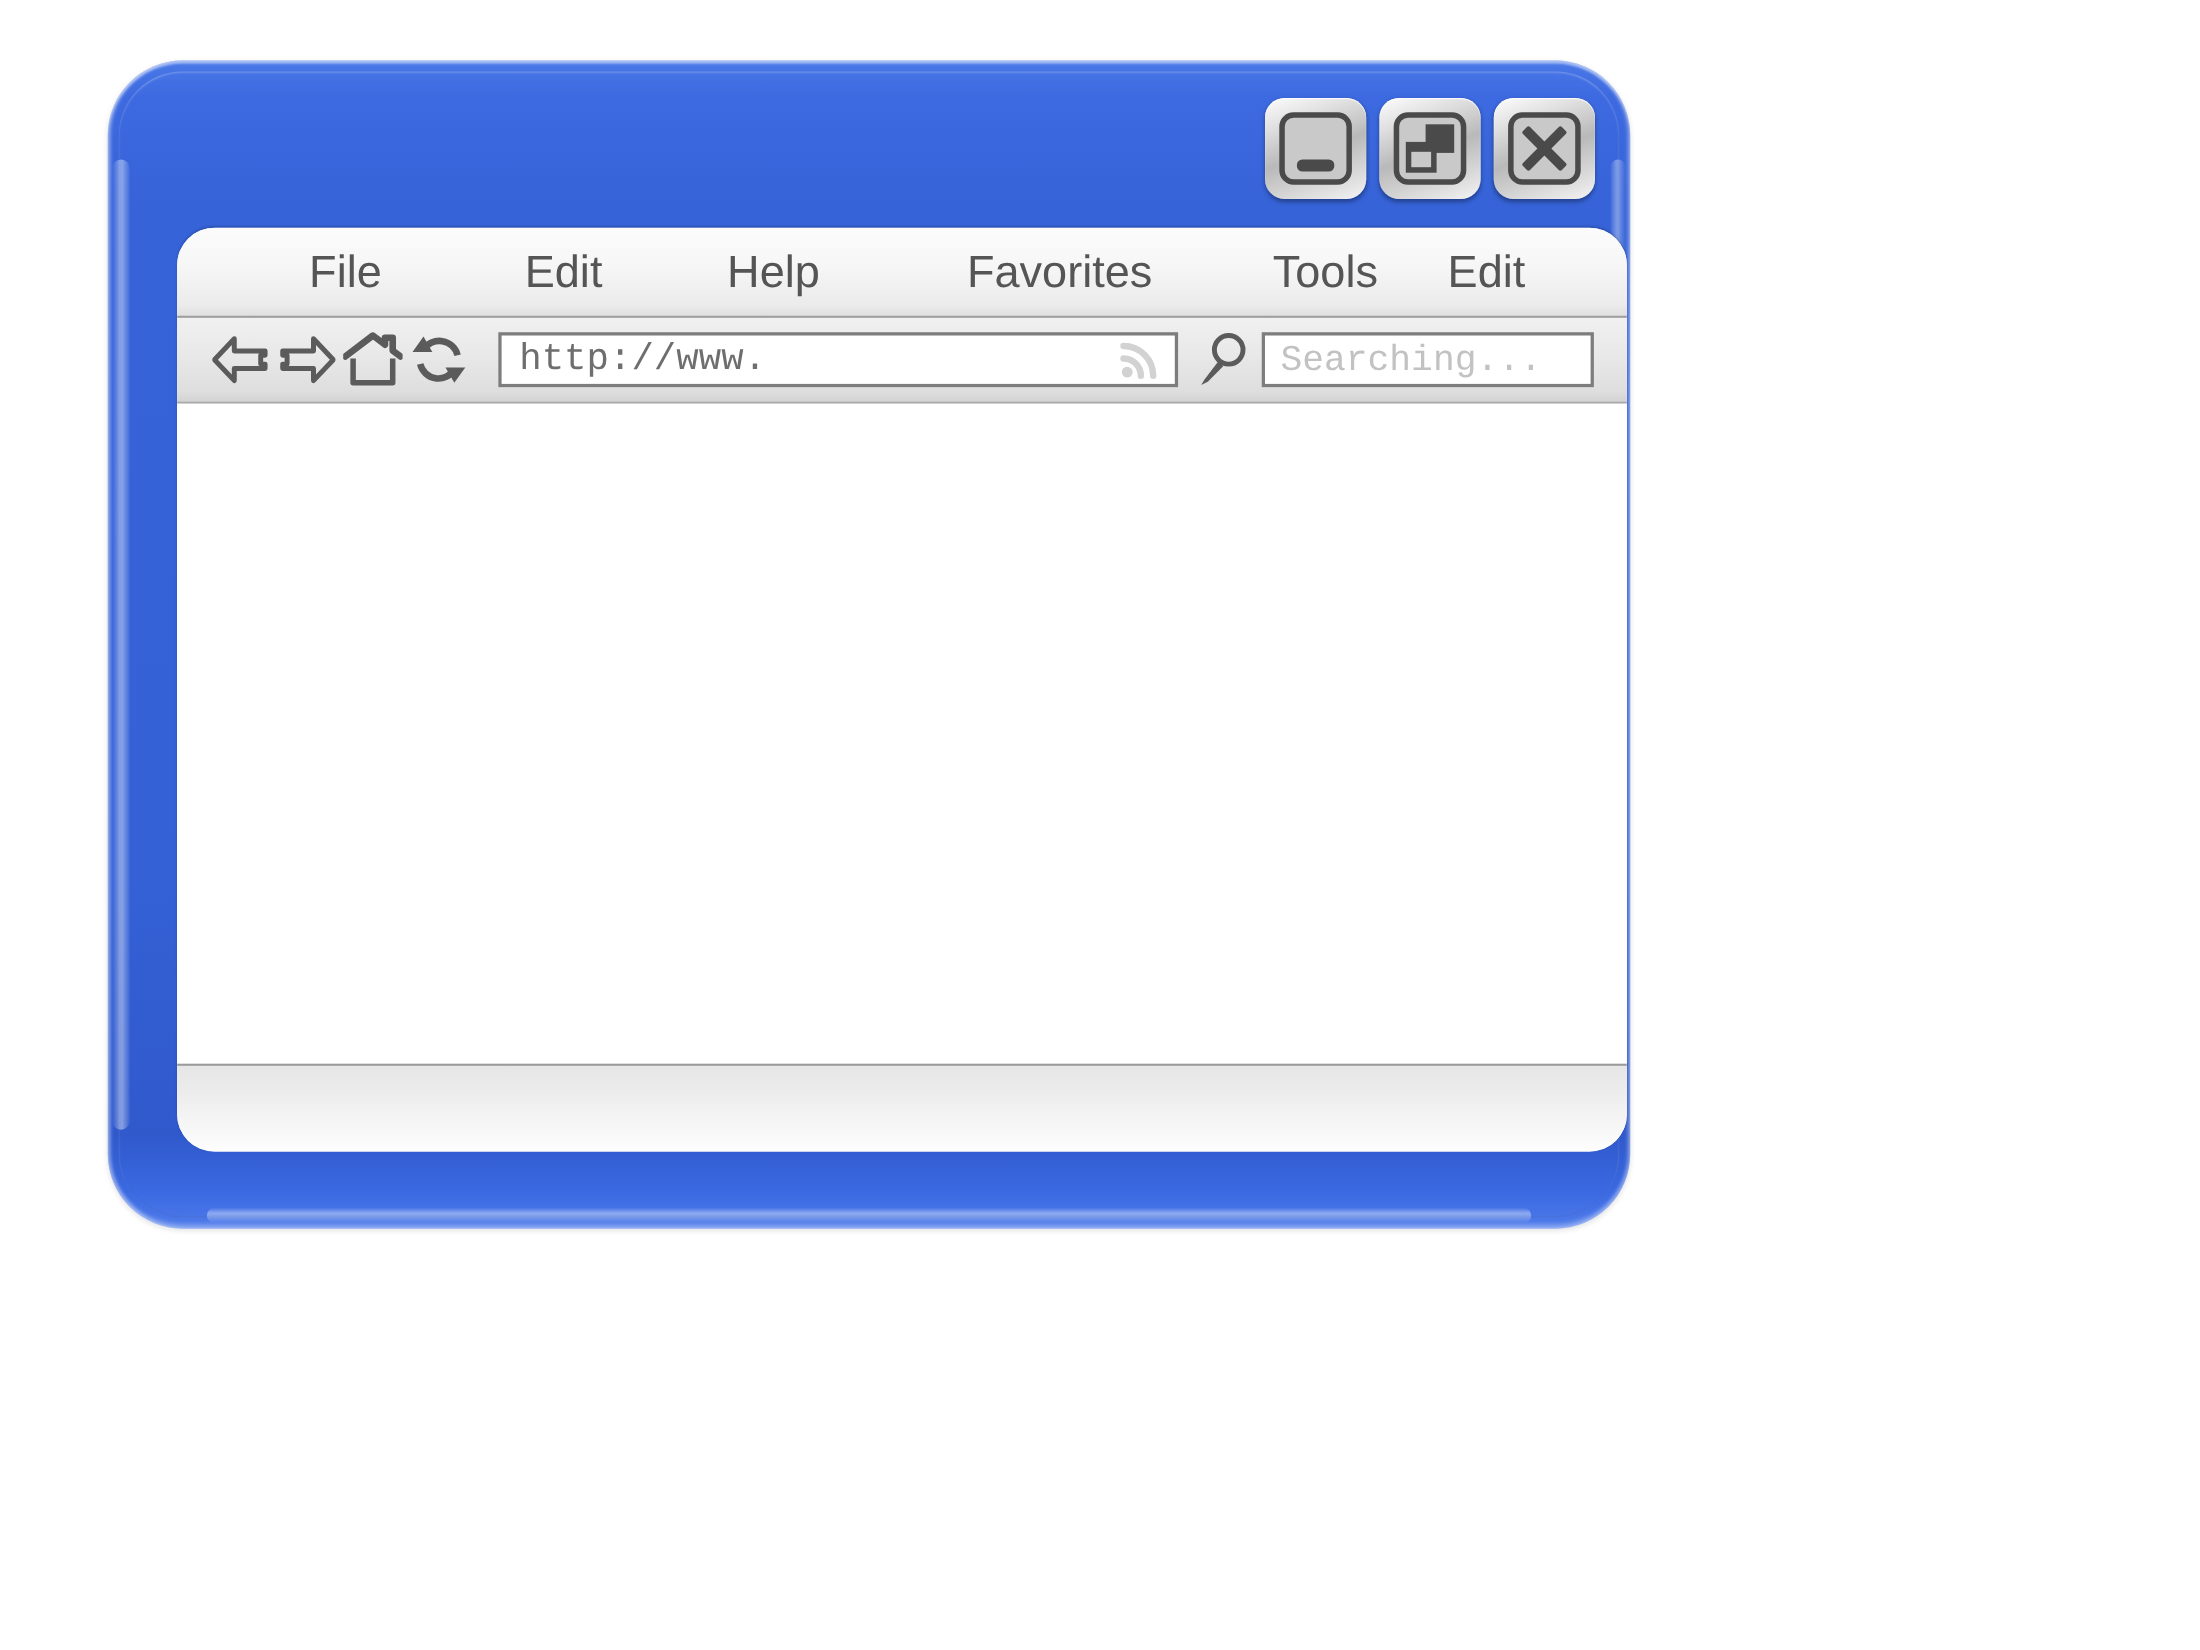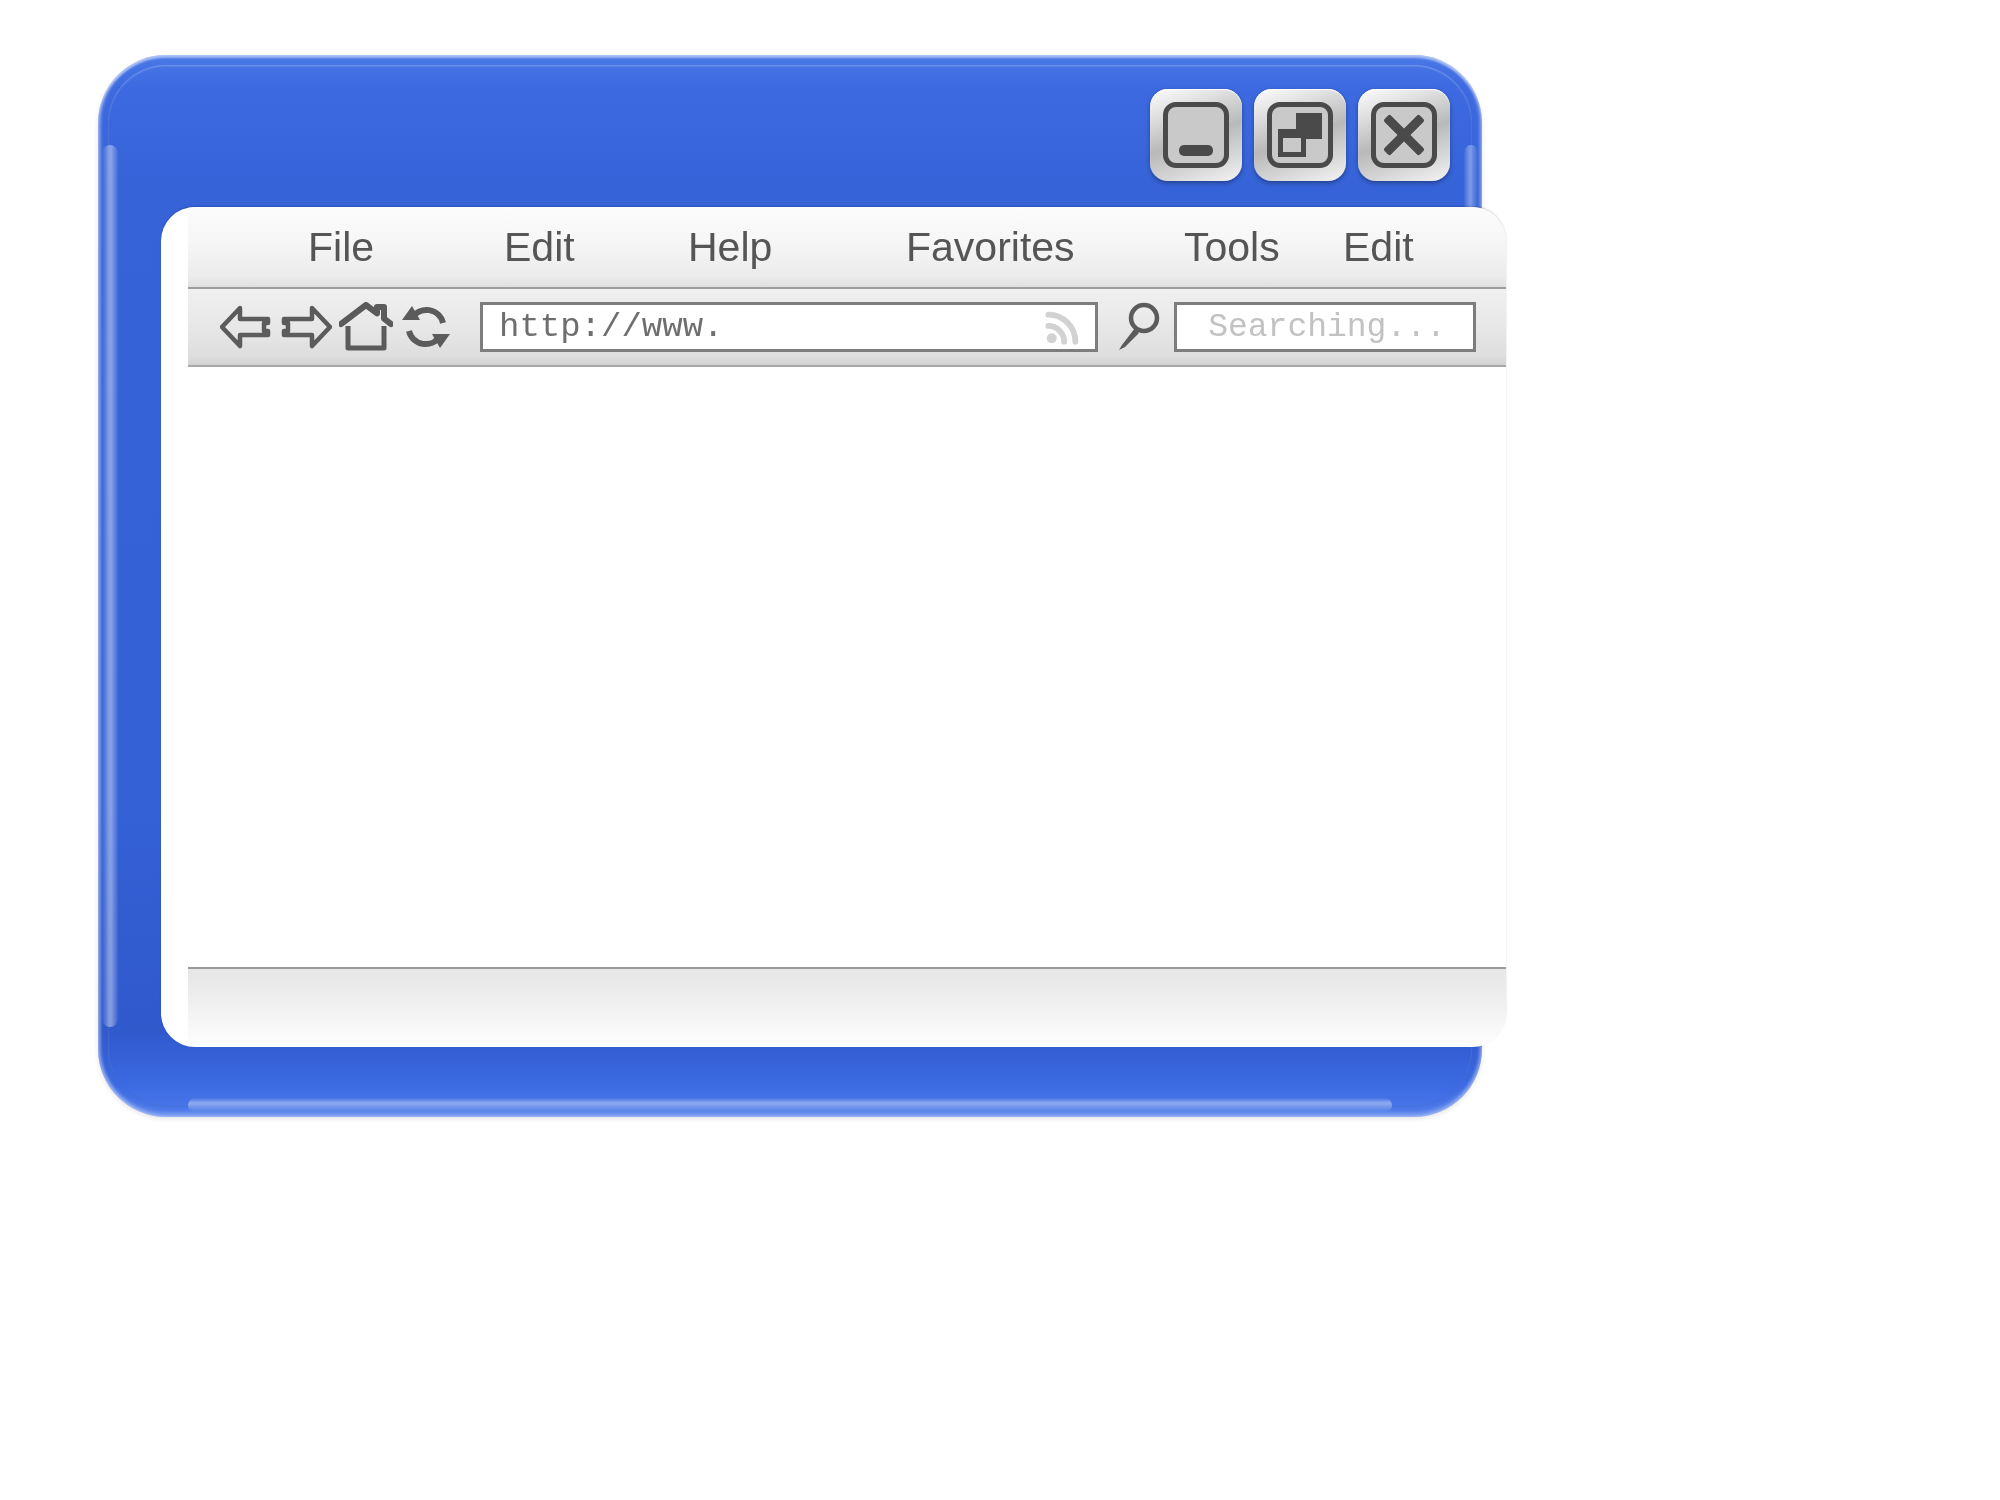--- a/index.html
+++ b/index.html
@@ -194,21 +194,20 @@
   .inner-panel {
     position: absolute;
     left: 63px;
     top: 152px;
     width: 1318px;
     height: 840px;
     border-radius: 34px;
     background: #ffffff;
     overflow: hidden;
     box-shadow: 0 -1px 2px rgba(0,0,0,0.18);
-    padding-left: 27px;
   }
 
   
   .menu-bar {
     position: relative;
     height: 82px;
     background: linear-gradient(180deg, #fbfbfb 0%, #f7f7f7 40%, #ebebeb 88%, #e0e0e0 100%);
     border-bottom: 2px solid #9d9d9d;
     display: flex;
     align-items: center;
@@ -285,21 +284,20 @@
     flex: none;
     height: 50px;
     background: #ffffff;
     border: 3px solid #7d7d7d;
     box-sizing: border-box;
     display: flex;
     align-items: center;
     padding: 0 10px 0 14px;
     margin-right: 16px;
     cursor: text;
-    justify-content: center;
   }
   .search-text {
     color: #c2c2c2;
     font-size: 33px;
     line-height: 1;
     white-space: nowrap;
   }
 
   
   .content-area {

